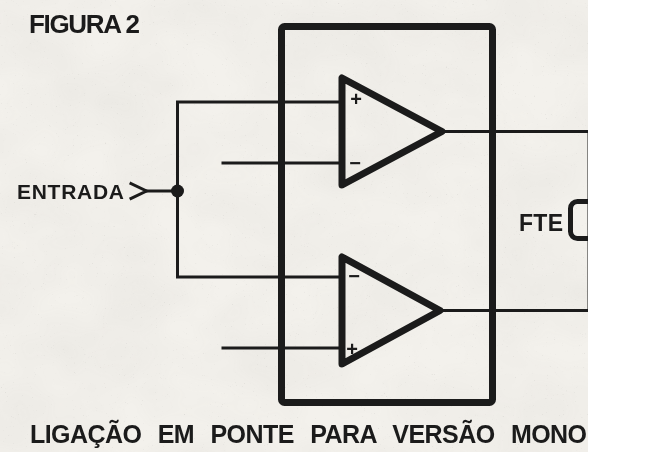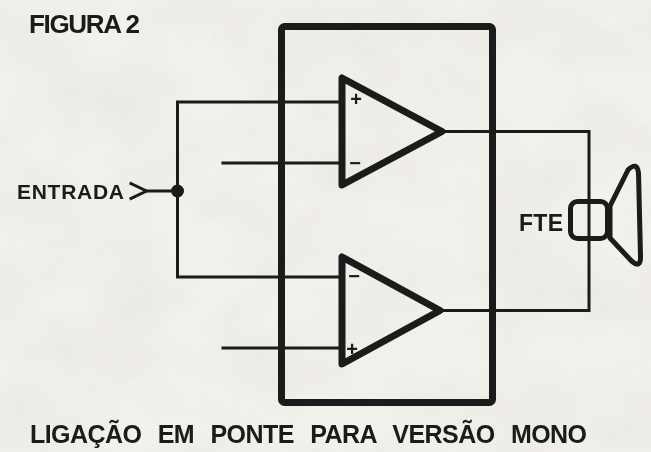--- a/index.html
+++ b/index.html
@@ -1,21 +1,21 @@
 <!DOCTYPE html>
 <html style="--ink: #1b1b1b; --paper: #f3f1ec;"><head>
 <meta charset="utf-8">
 <style>
   html, body {
     margin: 0;
     padding: 0;
   }
   .stage {
     position: relative;
-    width: 651px;
+    width: 588px;
     height: 452px;
     background: var(--paper, #f3f1ec);
     overflow: hidden;
   }
   svg {
     display: block;
   }
   text {
     fill: var(--ink, #1b1b1b);
     font-family: "Liberation Sans", "DejaVu Sans", sans-serif;

